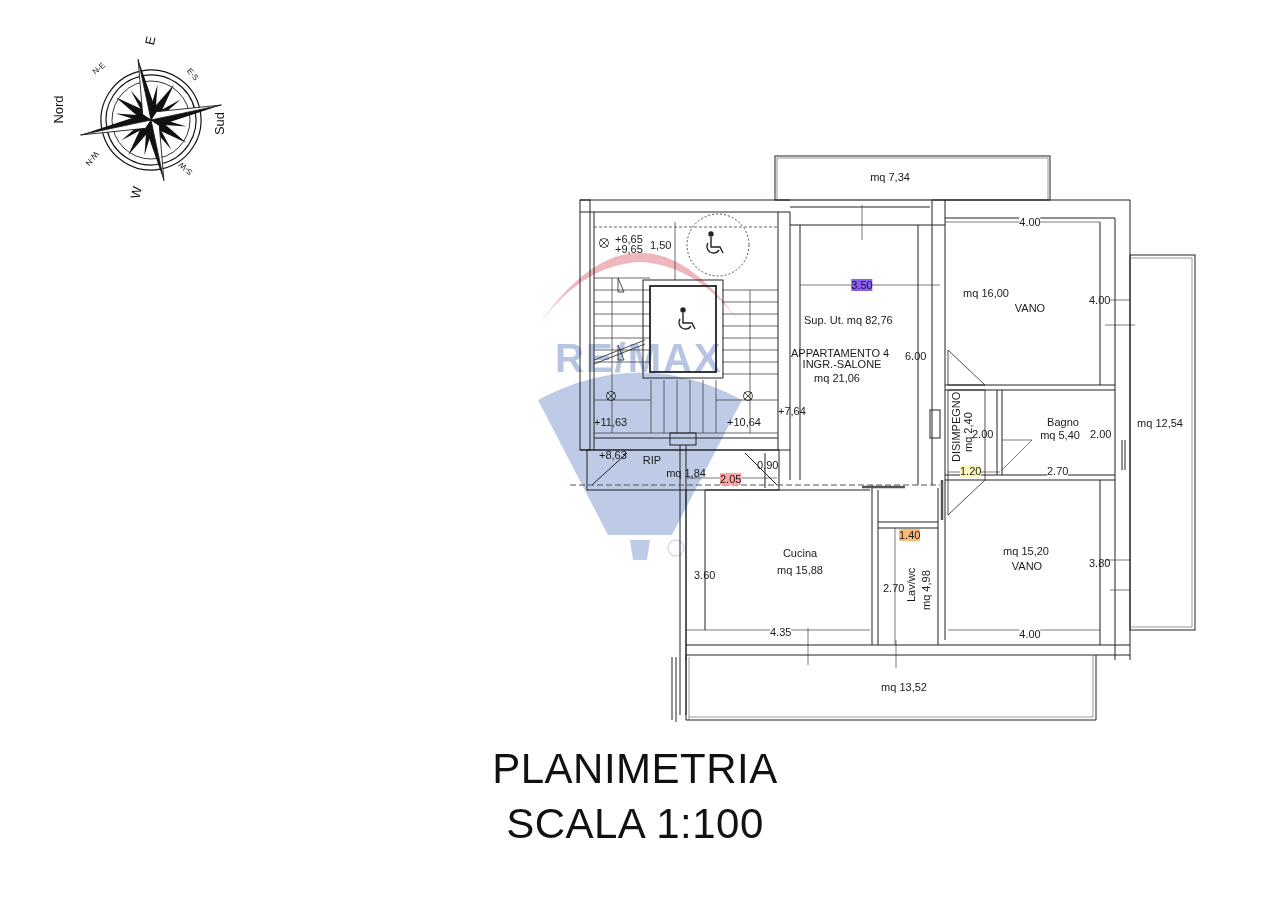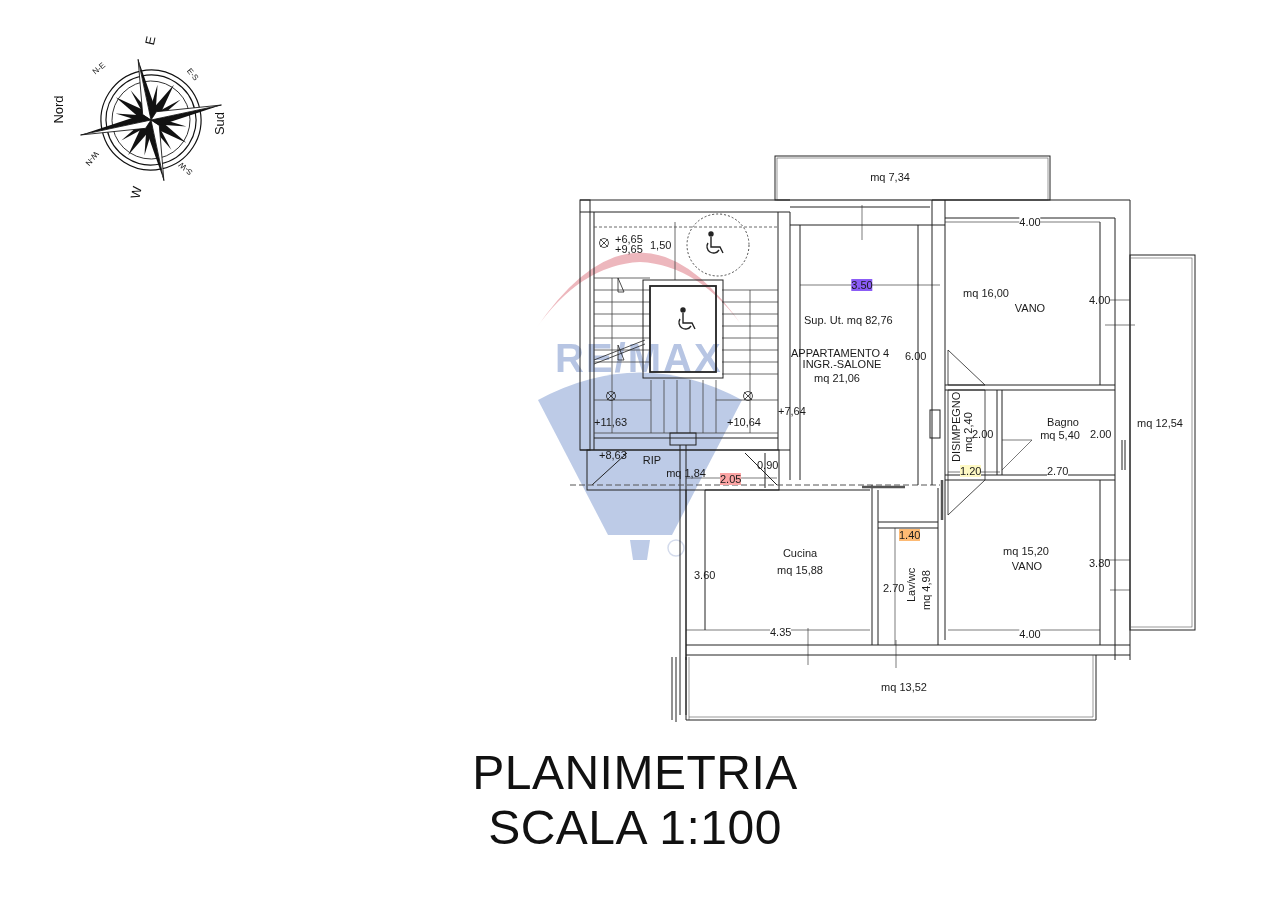--- a/index.html
+++ b/index.html
@@ -3,21 +3,21 @@
   <meta charset="utf-8">
   <style>
     html, body { margin: 0; padding: 0; background: #ffffff; }
     body { width: 1280px; height: 905px; position: relative; overflow: hidden; font-family: "Liberation Sans", sans-serif; color: #1a1a1a; }
     .abs { position: absolute; }
     .lbl { position: absolute; font-size: 11px; line-height: 12px; white-space: nowrap; color: #1a1a1a; }
     .ctr { text-align: right; transform: translateX(-50%); }
     .vert { transform-origin: left top; transform: rotate(-90deg); }
     .compass-lbl { position: absolute; font-size: 13px; color: #111; white-space: nowrap; }
     .compass-sm { position: absolute; font-size: 8px; color: #111; white-space: nowrap; }
-    .title { position: absolute; left: 0; width: 1270px; text-align: center; font-size: 48px; color: #111; letter-spacing: 0.5px; }
+    .title { position: absolute; left: 0; width: 1270px; text-align: center; font-size: 42px; color: #111; letter-spacing: 0.5px; }
     svg { position: absolute; left: 0; top: 0; }
   </style>
 </head>
 <body>
 
 <div class="abs" style="left:50px;top:30px;width:200px;height:180px;">
   <svg width="200" height="180" viewBox="0 0 200 180">
     <g transform="translate(101,90) rotate(-12)">
       <circle r="50" fill="none" stroke="#111" stroke-width="1.2"></circle>
       <circle r="45" fill="none" stroke="#111" stroke-width="1.2"></circle>

